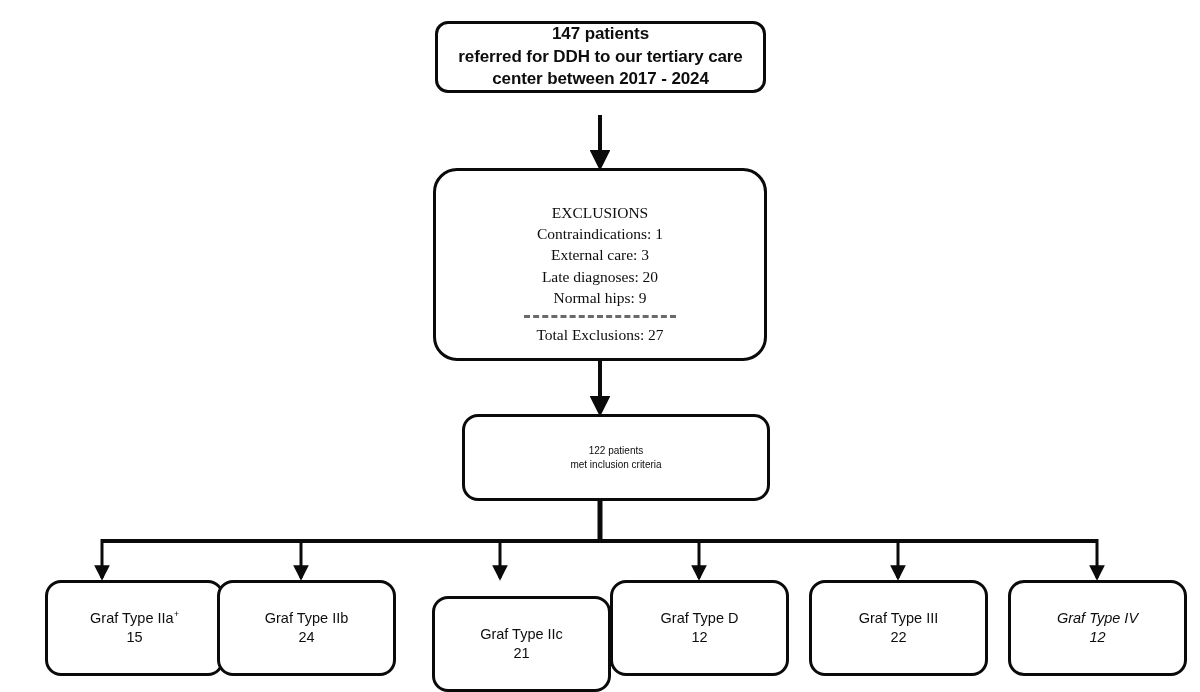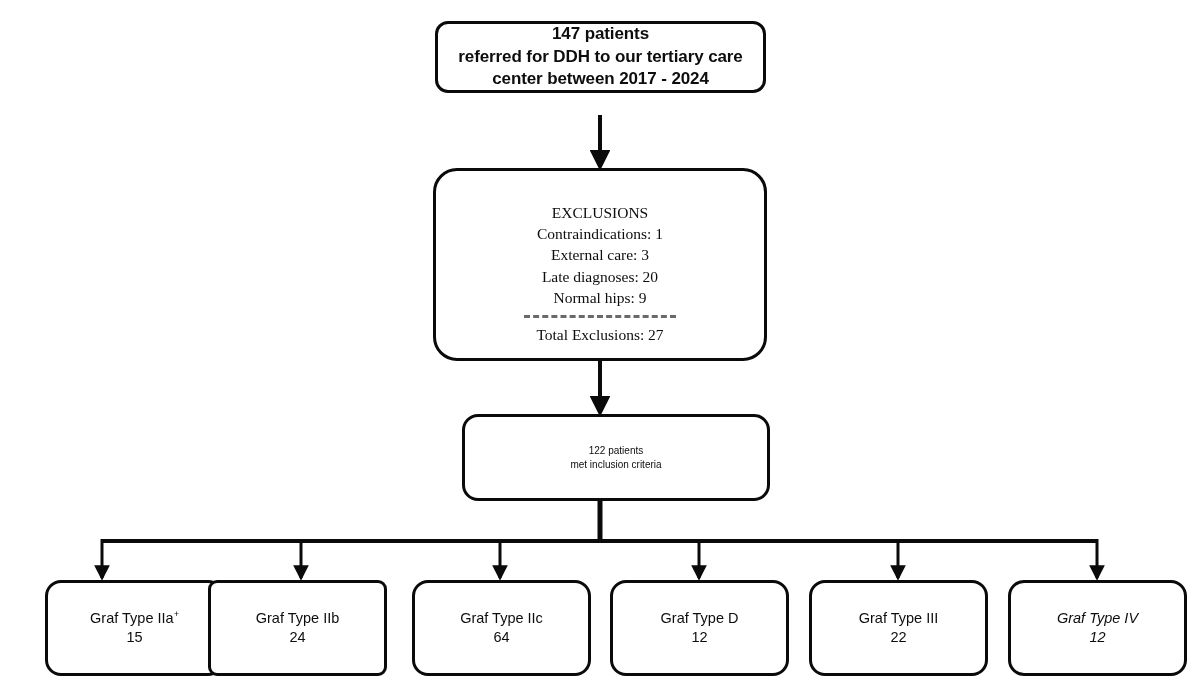--- a/index.html
+++ b/index.html
@@ -90,22 +90,22 @@
   
   .graf {
     top: 580px;
     width: 179px;
     height: 96px;
     border-radius: 16px;
     font-size: 14.5px;
     font-weight: 400;
   }
   #graf-0 { left: 13px; margin-left: 32px; }
-  #graf-1 { left: 208px; border-radius: 9px; }
-  #graf-2 { left: 412px; }
+  #graf-1 { left: 217px; }
+  #graf-2 { left: 432px; margin-top: 16px; }
   #graf-3 { left: 610px; }
   #graf-4 { left: 809px; }
   #graf-5 { left: 1008px; font-style: italic; }
 
   .sup {
     font-size: 9px;
     vertical-align: super;
     line-height: 0;
   }
 </style>
@@ -163,21 +163,21 @@
     <span class="line">15</span>
   </div>
 
   <div class="node graf" id="graf-1">
     <span class="line"><span>Graf Type IIb</span><span class="sup"></span></span>
     <span class="line">24</span>
   </div>
 
   <div class="node graf" id="graf-2">
     <span class="line"><span>Graf Type IIc</span><span class="sup"></span></span>
-    <span class="line">64</span>
+    <span class="line">21</span>
   </div>
 
   <div class="node graf" id="graf-3">
     <span class="line"><span>Graf Type D</span><span class="sup"></span></span>
     <span class="line">12</span>
   </div>
 
   <div class="node graf" id="graf-4">
     <span class="line"><span>Graf Type III</span><span class="sup"></span></span>
     <span class="line">22</span>

